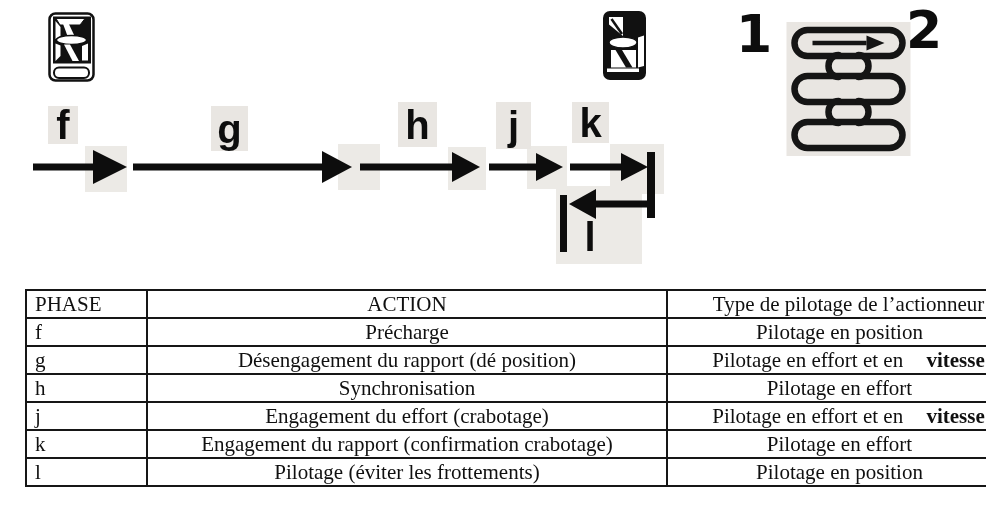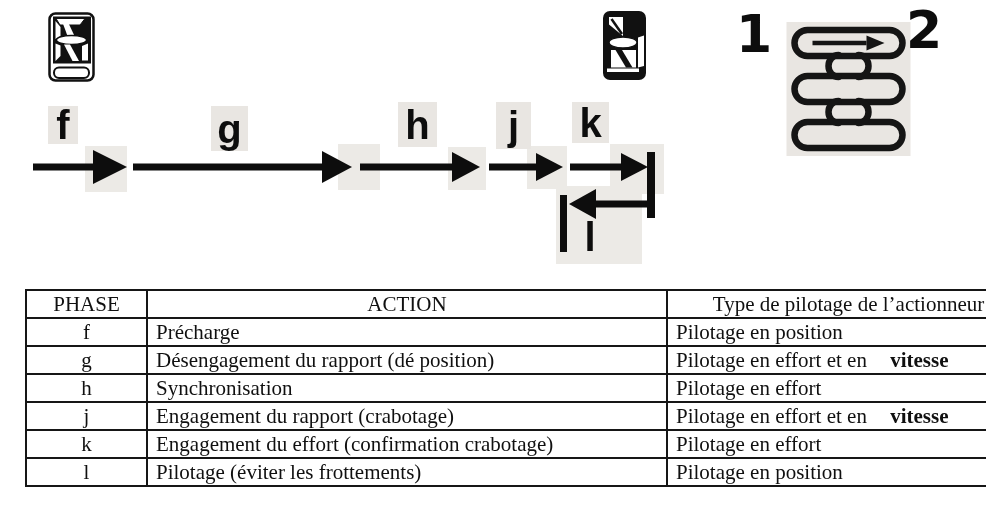--- a/index.html
+++ b/index.html
@@ -41,25 +41,25 @@
     color:#101010;
   }
   table.phase-table td,table.phase-table th{
     border:2px solid #161616;
     height:26px;
     padding:0 8px;
     font-weight:normal;
     white-space:nowrap;
     overflow:hidden;
   }
-  .col-phase{width:103px;text-align:center;}
+  .col-phase{width:103px;text-align:left;}
   .col-action{width:502px;}
   .col-type{width:345px;}
   th.col-action,th.col-type{text-align:center;}
-  td.col-action,td.col-type{text-align:left;font-family:Liberation Serif, serif;}
+  td.col-action,td.col-type{text-align:center;font-family:Liberation Serif, serif;}
   td.col-type b,th b{font-weight:bold;margin-left:18px;}
 </style>
 </head>
 <body>
 
 <div class="canvas">
 
   <svg class="abs" style="left:48px;top:12px;" width="47" height="70" viewBox="0 0 47 70">
     <rect x="1.5" y="1.5" width="44" height="67" rx="6" fill="#ffffff" stroke="#111" stroke-width="2.5"></rect>
     <rect x="5" y="4.5" width="38" height="47" fill="#111"></rect>
@@ -160,26 +160,26 @@
       <td class="col-action">Désengagement du rapport (dé position)</td>
       <td class="col-type"><span>Pilotage en effort et en </span><b>vitesse</b></td>
     </tr>
     <tr>
       <td class="col-phase">h</td>
       <td class="col-action">Synchronisation</td>
       <td class="col-type"><span>Pilotage en effort</span><b></b></td>
     </tr>
     <tr>
       <td class="col-phase">j</td>
-      <td class="col-action">Engagement du rapport (crabotage)</td>
+      <td class="col-action">Engagement du effort (crabotage)</td>
       <td class="col-type"><span>Pilotage en effort et en </span><b>vitesse</b></td>
     </tr>
     <tr>
       <td class="col-phase">k</td>
-      <td class="col-action">Engagement du effort (confirmation crabotage)</td>
+      <td class="col-action">Engagement du rapport (confirmation crabotage)</td>
       <td class="col-type"><span>Pilotage en effort</span><b></b></td>
     </tr>
     <tr>
       <td class="col-phase">l</td>
       <td class="col-action">Pilotage (éviter les frottements)</td>
       <td class="col-type"><span>Pilotage en position</span><b></b></td>
     </tr>
   </tbody>
     </table>
 

